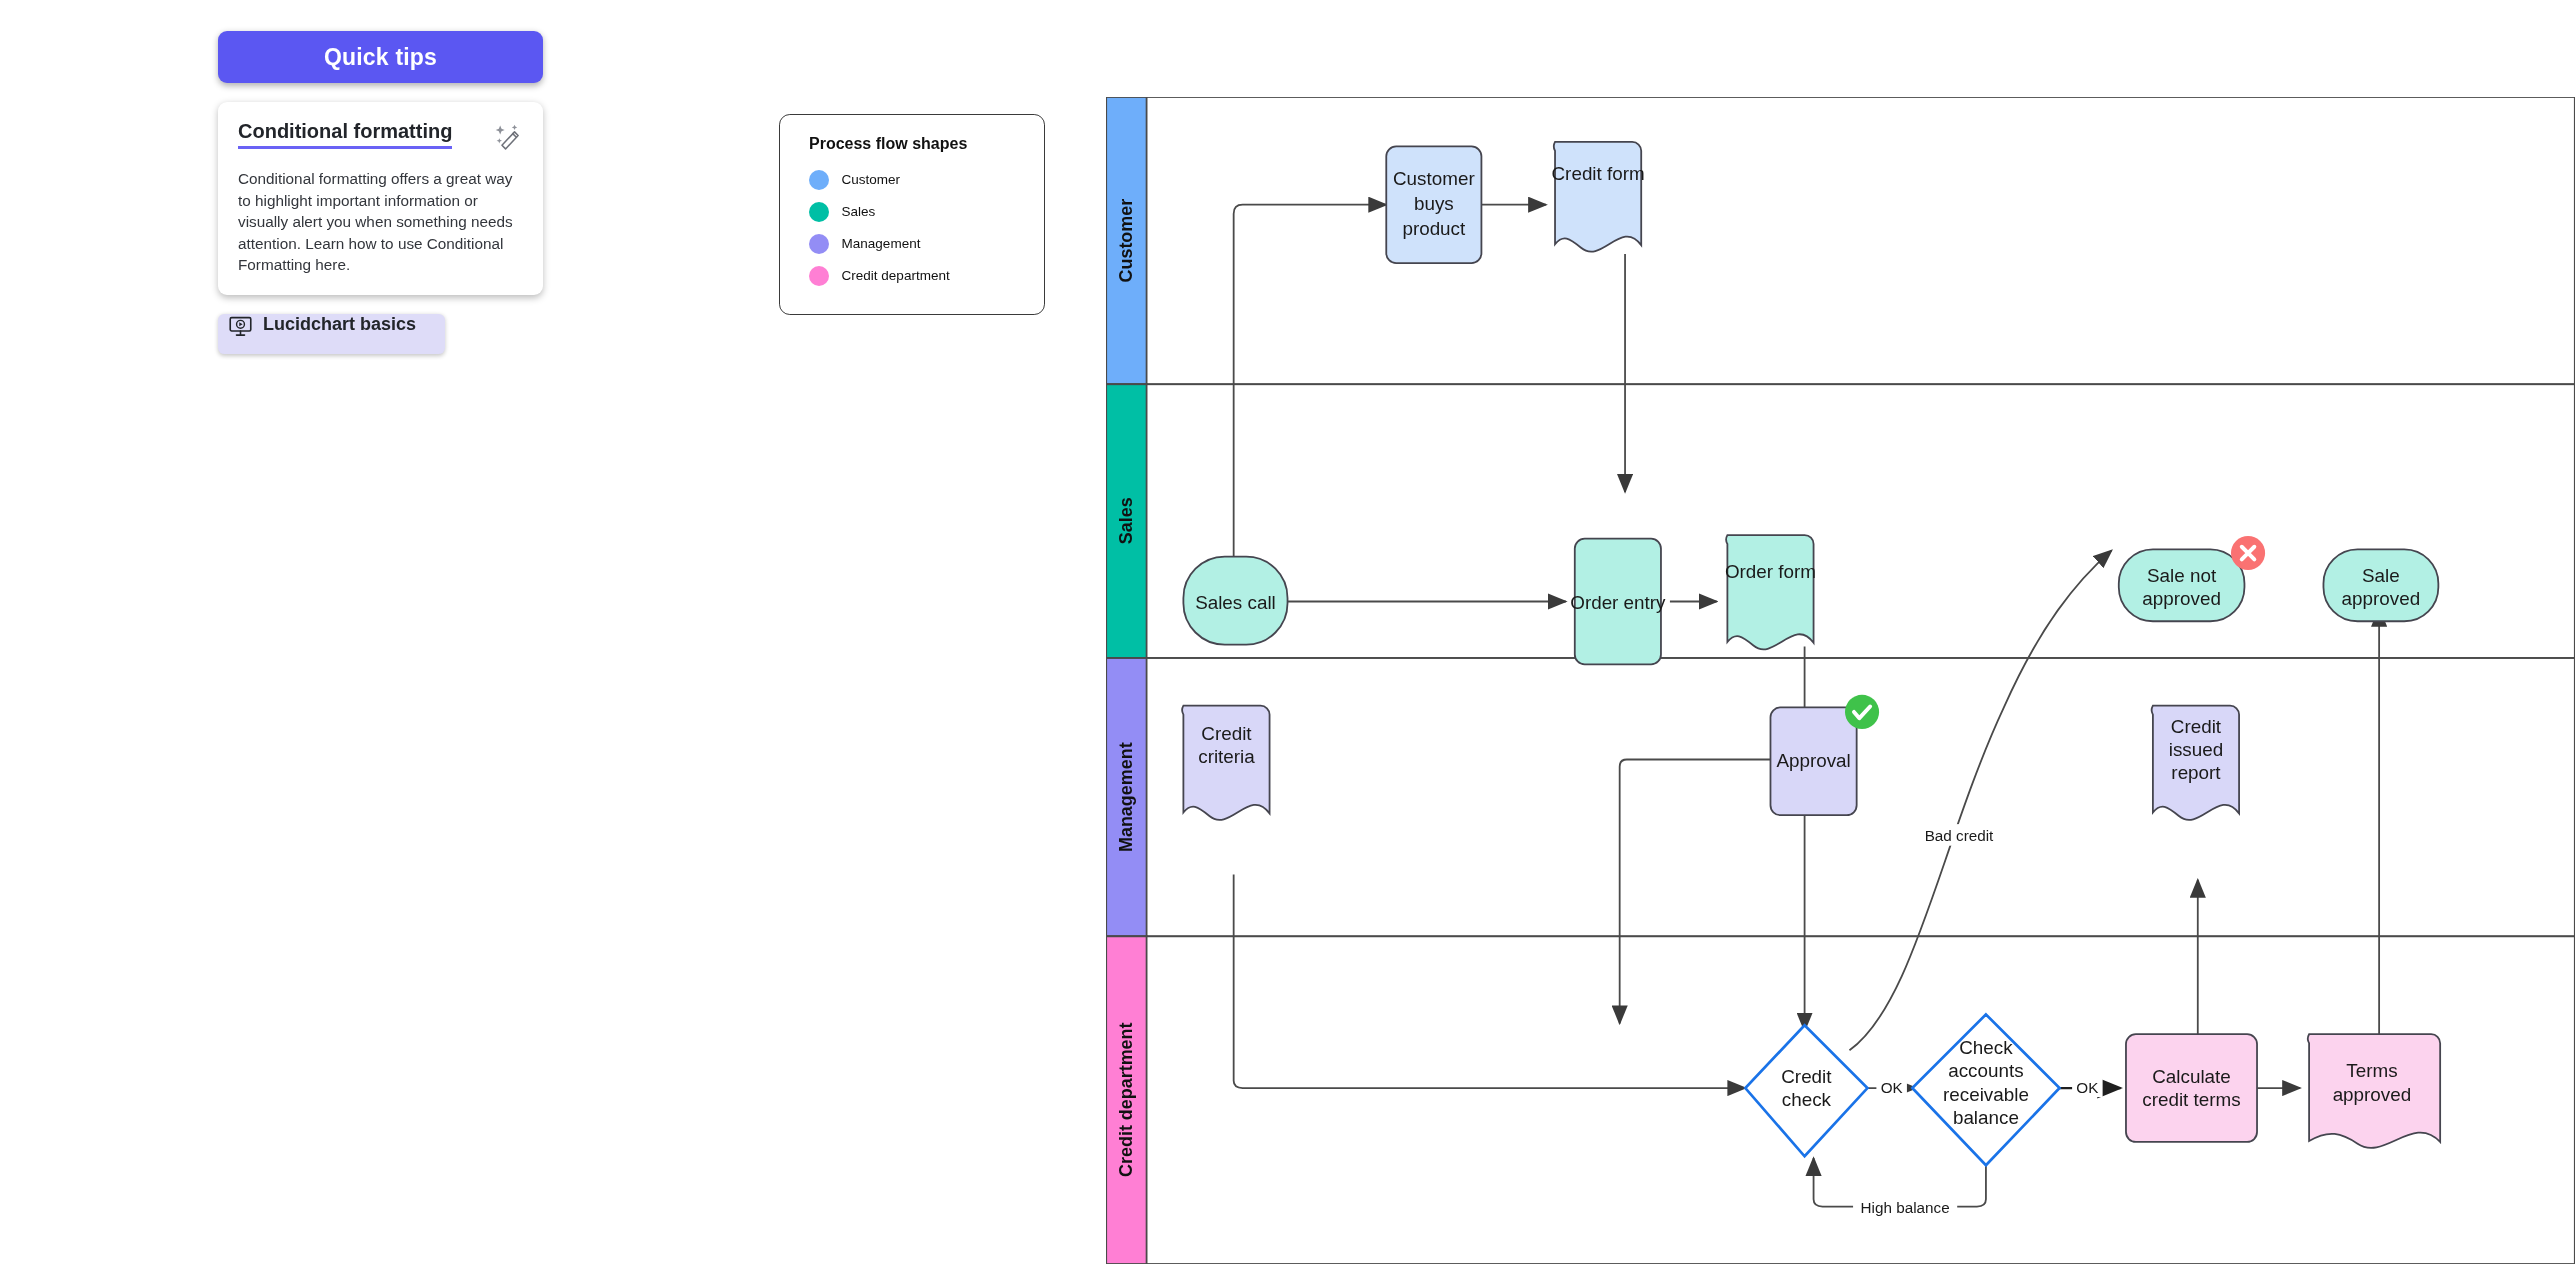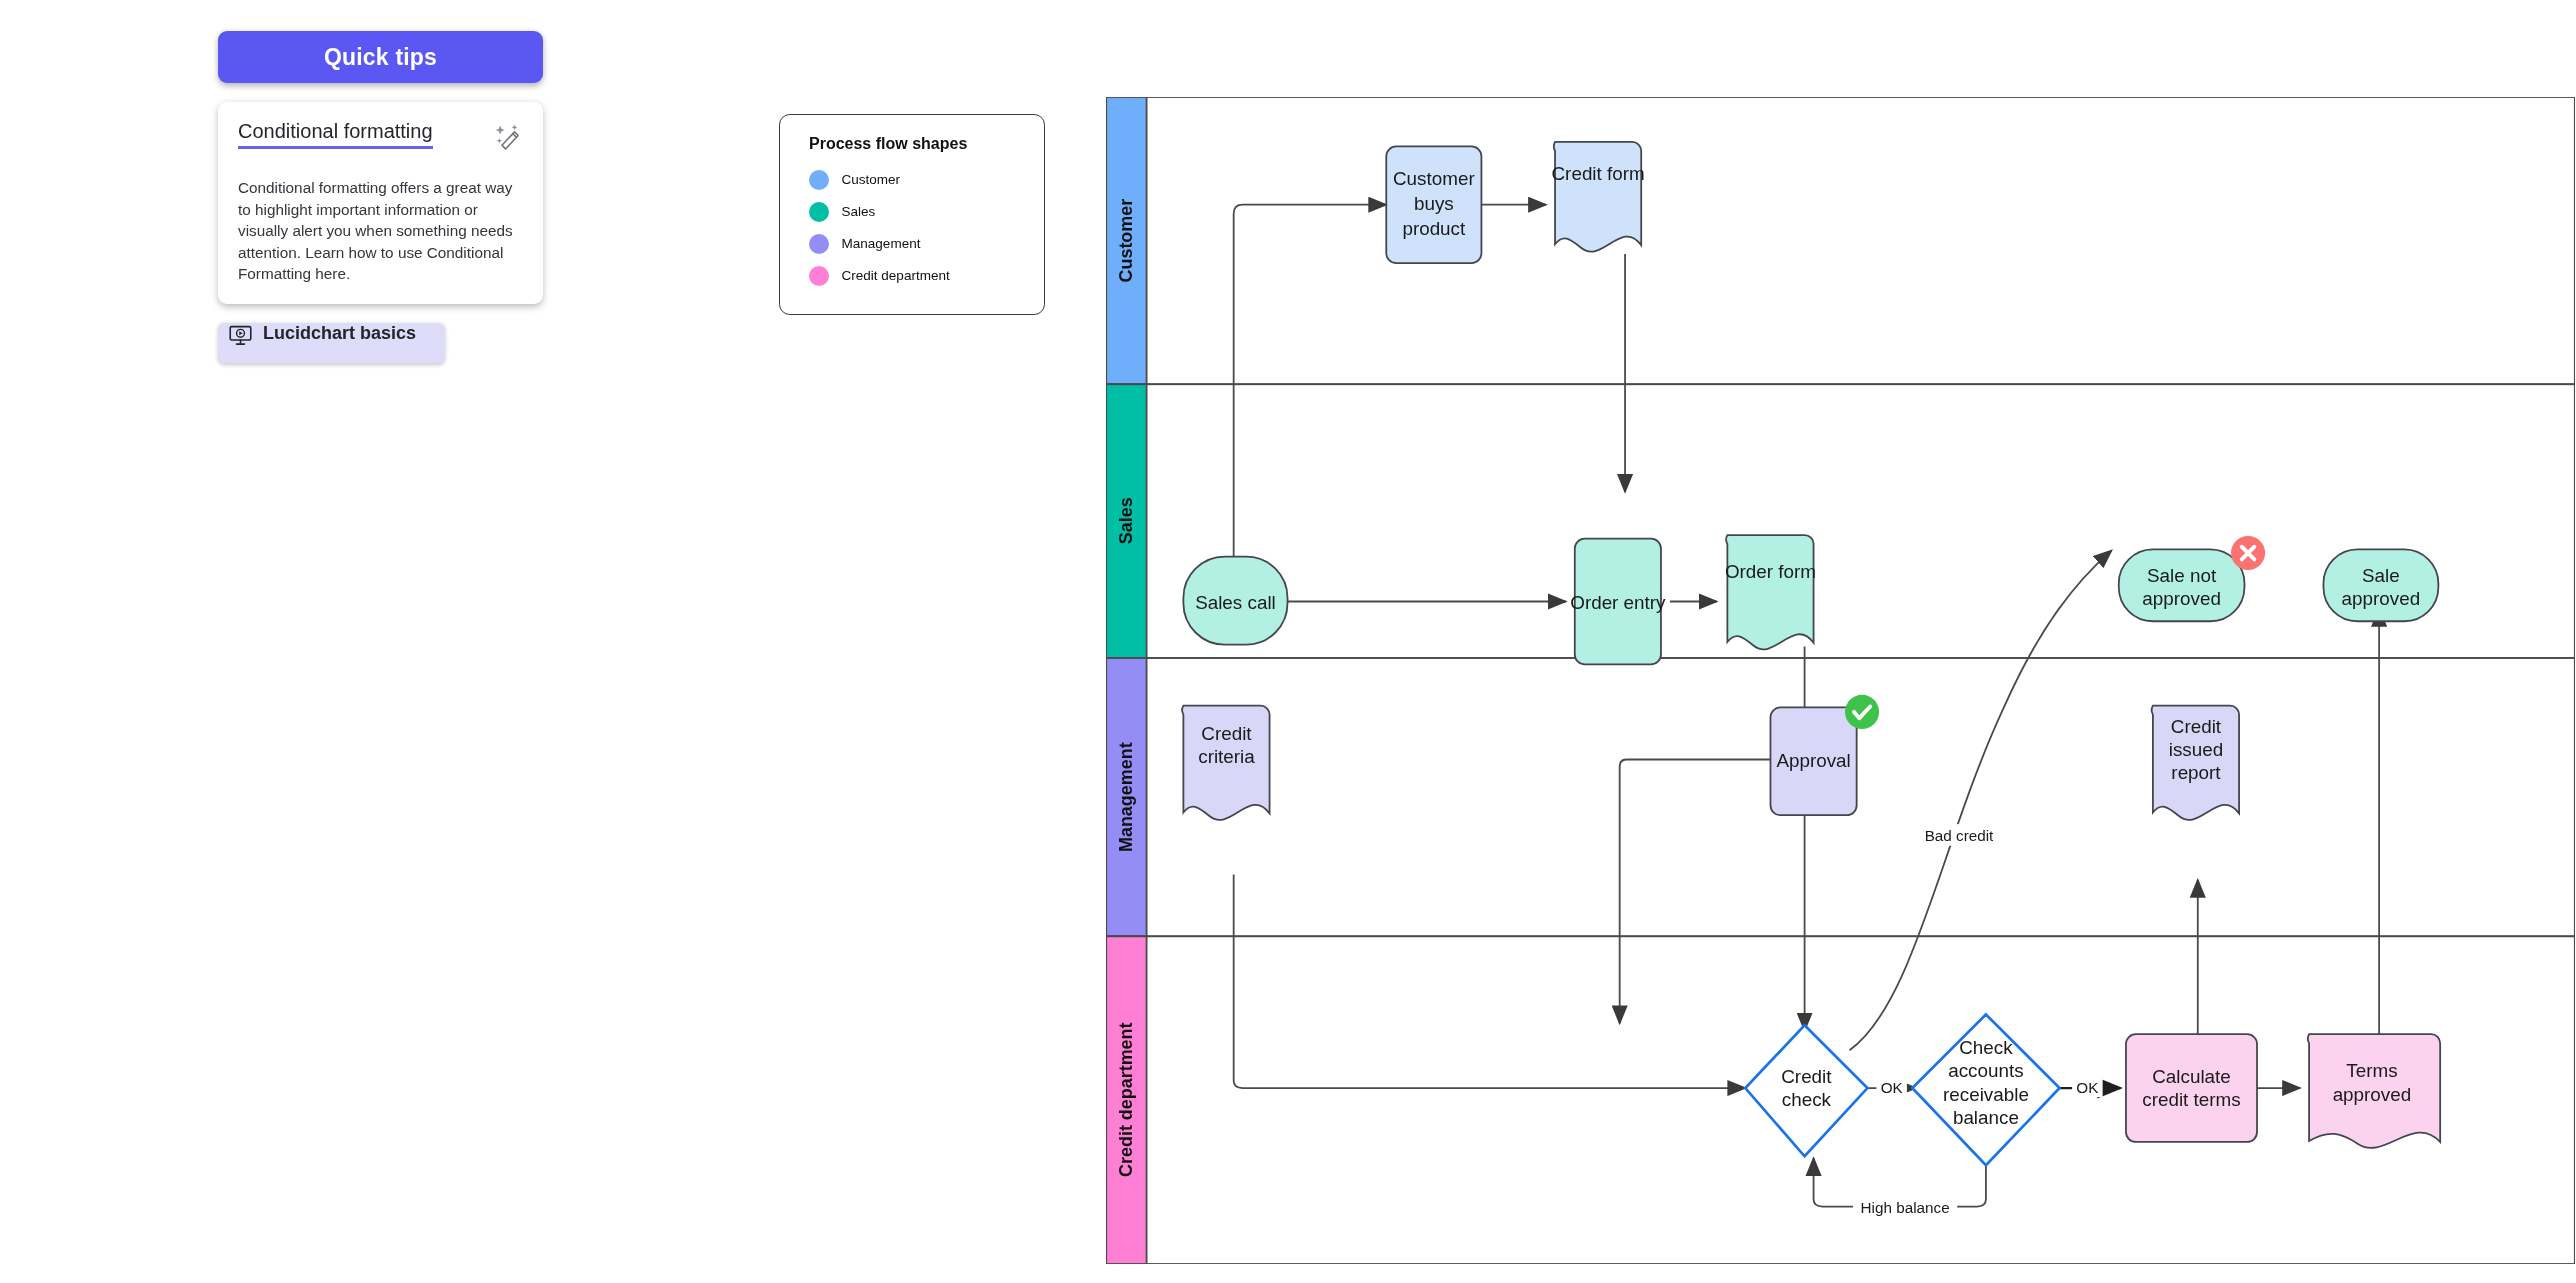--- a/index.html
+++ b/index.html
@@ -26,28 +26,28 @@
   .qt-card {
     margin-top: 19px;
     background: #ffffff;
     border-radius: 9px;
     box-shadow: 0 2.7px 7.2px rgba(0,0,0,0.26);
     padding: 18px 20px 20px 20px;
     position: relative;
   }
   .qt-title-row { display: flex; align-items: flex-start; justify-content: space-between; }
   .qt-title {
-    font-size: 20px; font-weight: normal; color: #22252a;
+    font-size: 20px; font-weight: bold; color: #22252a;
     border-bottom: 3.6px solid #6a62f5;
     padding-bottom: 2.7px; display: inline-block;
   }
   .qt-title-wrap { display:flex; }
   .wand-icon { width: 30.5px; height: 30.5px; flex: 0 0 30.5px; margin-top: 1.8px; }
   .qt-body {
-    margin-top: 25px; font-size: 15.3px; line-height: 1.40; color: #33363c;
+    margin-top: 16px; font-size: 15.3px; line-height: 1.40; color: #33363c;
   }
   .qt-basics {
     margin-top: 19px; width: 227px; height: 40px;
     background: #dedcf8; border-radius: 6.3px;
     display: flex; align-items: flex-start; gap: 10px; padding-left: 10px;
     box-shadow: 0 1.8px 4.5px rgba(0,0,0,0.22);
     font-size: 18px; font-weight: bold; color: #22252a;
   }
   .monitor-icon { width: 25px; height: 25px; flex: 0 0 25px; }
 

